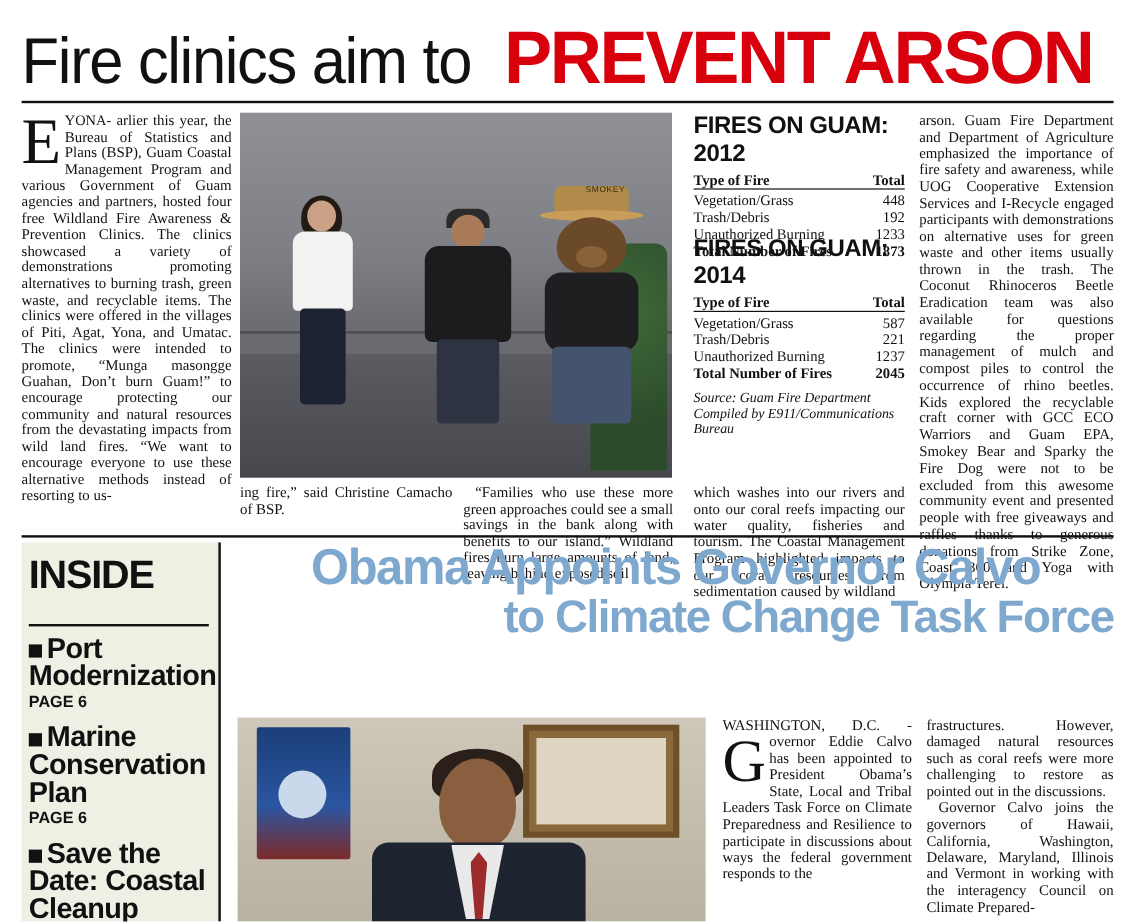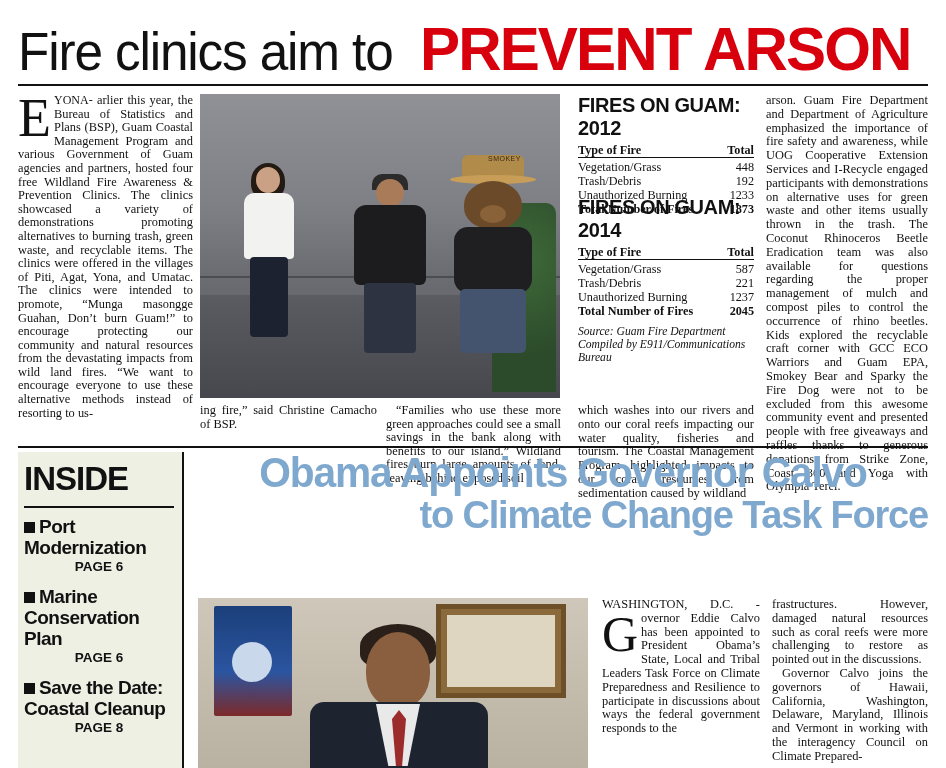--- a/index.html
+++ b/index.html
@@ -303,50 +303,49 @@
     background: #eef0e4;
     border-right: 2px solid #111;
     padding: 6px 8px 0 6px;
     box-sizing: border-box;
   }
   .inside h2 {
     font-family: "Liberation Sans", sans-serif;
     font-weight: 700;
     font-size: 33px;
     letter-spacing: -1px;
-    margin: 2px 0 8px 0;
+    margin: 2px 0 22px 0;
   }
   .inside-rule {
     border-bottom: 2px solid #111;
     margin-bottom: 8px;
   }
   .inside-item {
     margin-bottom: 12px;
   }
   .inside-item .sq {
     display: inline-block;
     width: 11px; height: 11px;
     background: #111;
     margin-right: 4px;
   }
   .inside-item .txt {
     font-family: "Liberation Sans", sans-serif;
     font-weight: 700;
-    font-size: 19px;
+    font-size: 24px;
     letter-spacing: -0.5px;
     line-height: 21px;
     display: inline;
   }
   .inside-item .pg {
     font-family: "Liberation Sans", sans-serif;
     font-weight: 700;
     font-size: 13.5px;
     display: block;
     margin-top: 1px;
-    text-align: center;
   }
 
   
   .headline2 {
     position: absolute;
     left: 198px;
     top: 452px;
     width: 730px;
     text-align: center;
     color: #7fa8cf;

